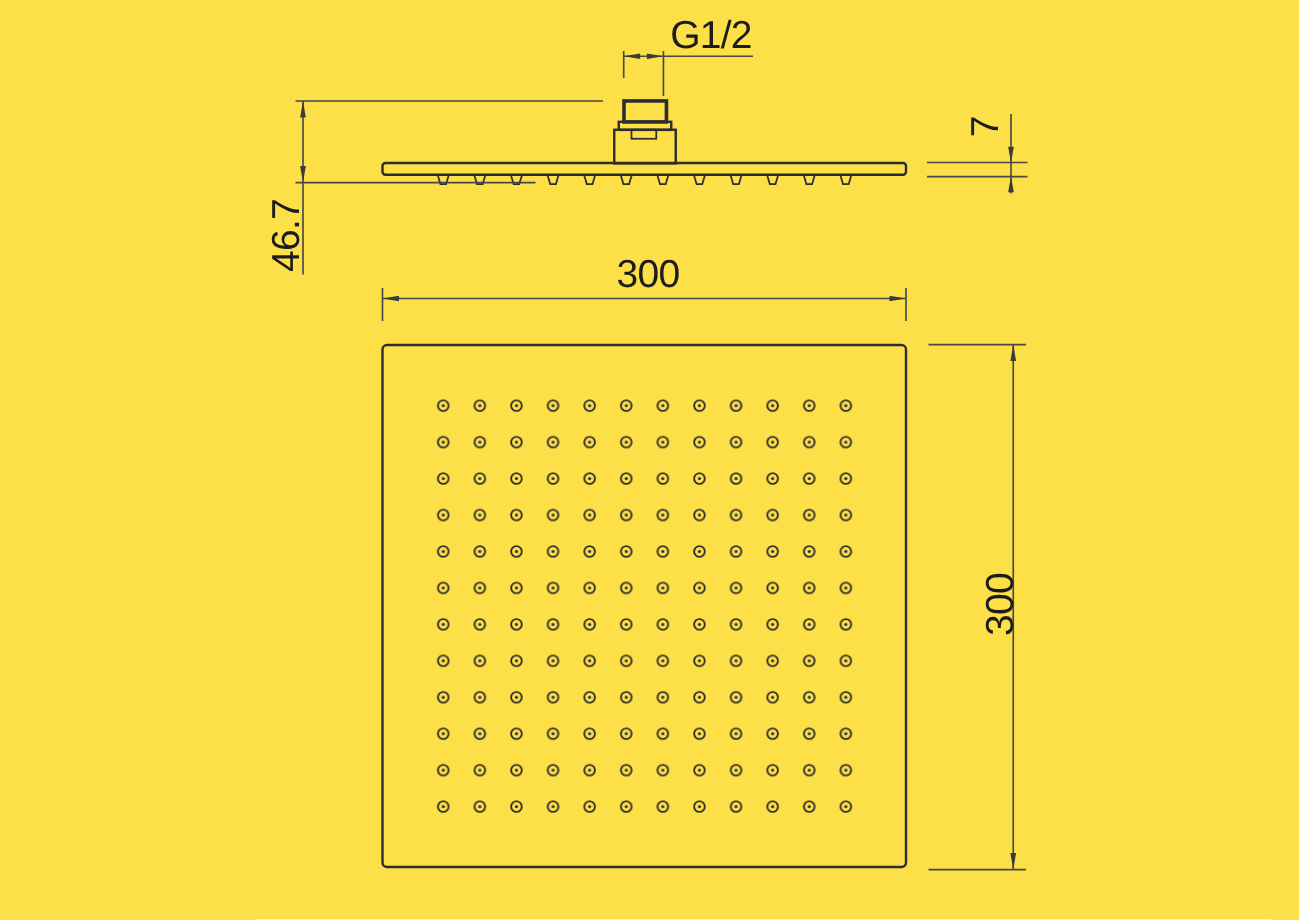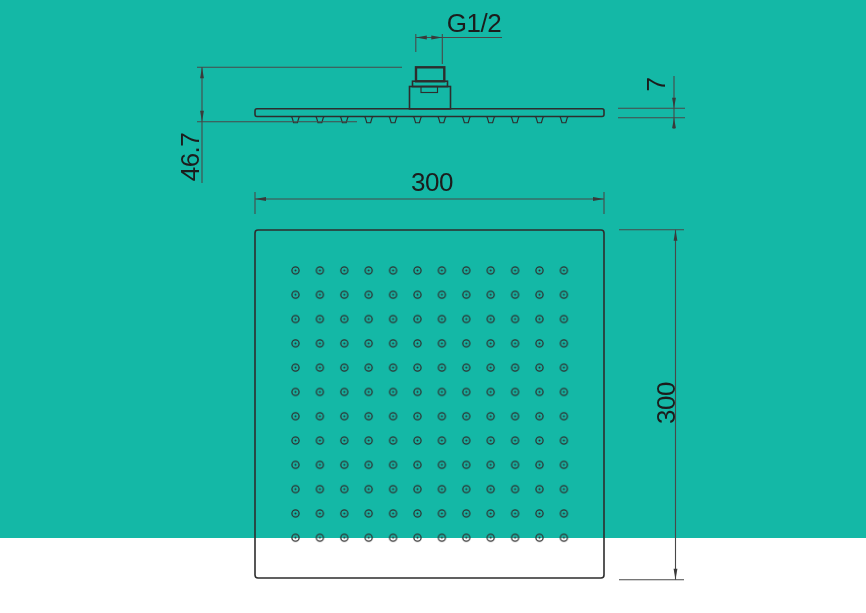--- a/index.html
+++ b/index.html
@@ -6,22 +6,22 @@
     margin: 0;
     padding: 0;
     background: #ffffff;
     width: 866px;
     height: 613px;
     overflow: hidden;
   }
   .stage {
     position: relative;
     width: 866px;
-    height: 538px;
-    background: #14b8a6;
+    height: 613px;
+    background: #fde047;
   }
   svg {
     display: block;
   }
   .obj {
     fill: none;
     stroke: #2d2d2d;
     stroke-width: 1.6;
   }
   .obj-thick {

